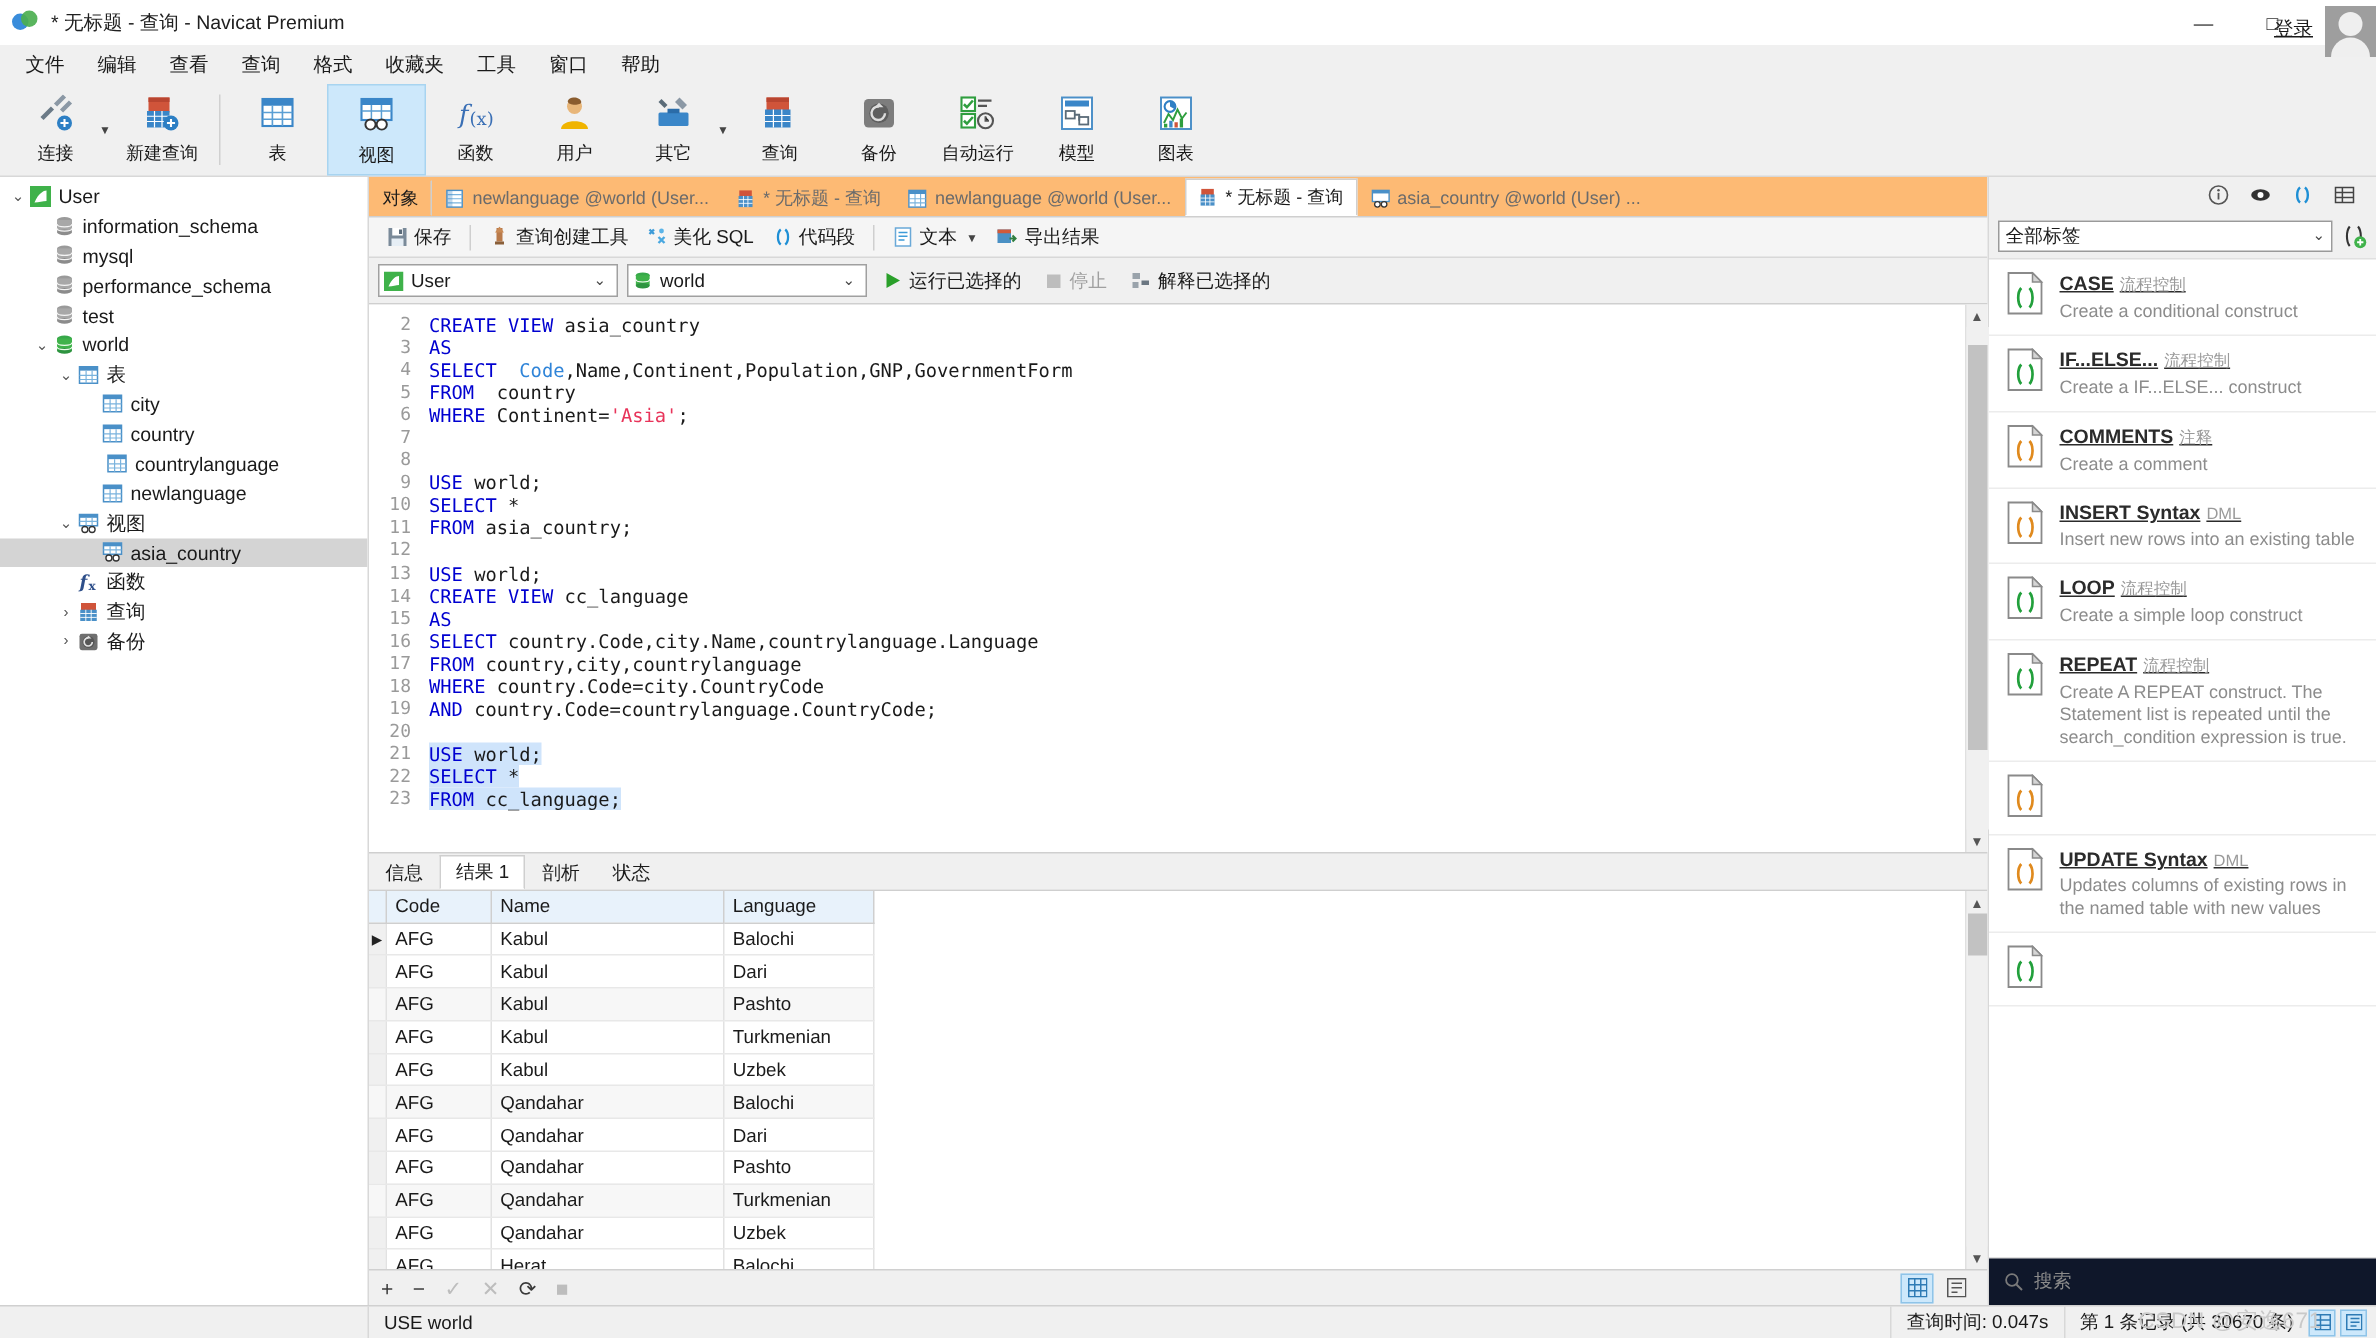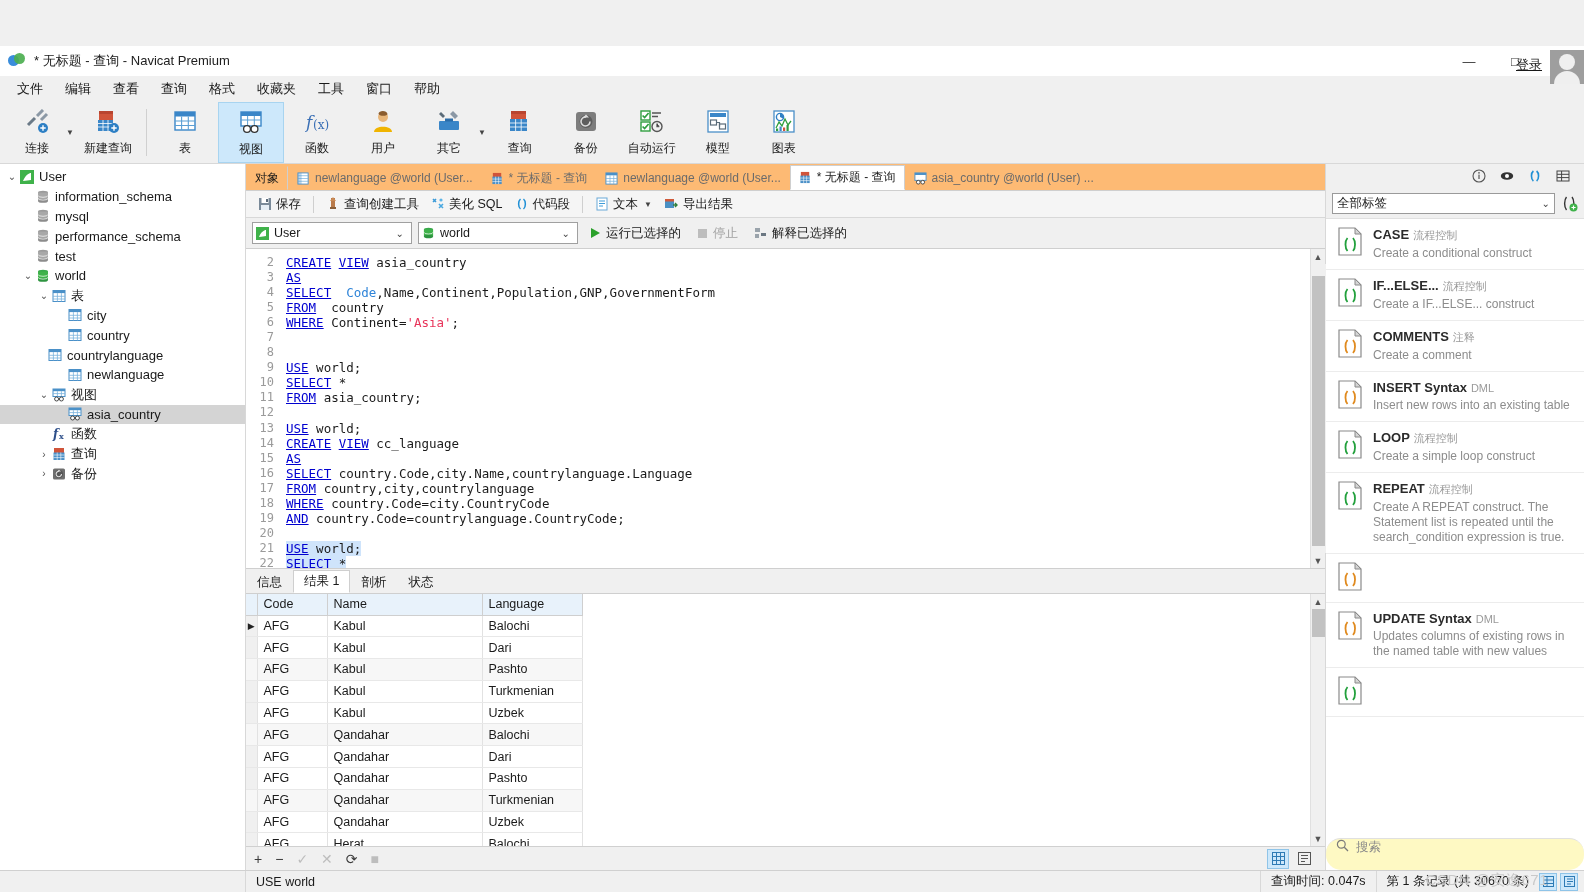--- a/index.html
+++ b/index.html
@@ -7,21 +7,21 @@
   body {
     width:1584px; height:892px;
     font-family:"Liberation Sans", sans-serif;
     font-size:13px; color:#1a1a1a;
     background:#ffffff; overflow:hidden;
     -webkit-font-smoothing:antialiased;
   }
   .app { width:1584px; height:892px; display:flex; flex-direction:column; background:#f0f0f0; }
 
   
-  .titlebar { height:30px; background:#ffffff; display:flex; align-items:center; flex:0 0 30px;margin-top:46px; }
+  .titlebar { height:30px; background:#ffffff; display:flex; align-items:center; flex:0 0 30px; }
   .titlebar .logo { width:18px; height:18px; margin:0 8px 0 8px; position:relative; }
   .logo .b1 { position:absolute; width:11px;height:11px;border-radius:50%;background:#3a8ddb; left:0; top:3px; }
   .logo .b2 { position:absolute; width:11px;height:11px;border-radius:50%;background:#4caf50; left:6px; top:1px; opacity:.92;}
   .titlebar .title { font-size:13px; color:#202020; }
   .winctrls { margin-left:auto; display:flex; height:30px; }
   .winctrls div { width:46px; height:30px; display:flex; align-items:center; justify-content:center; font-size:13px; color:#333; }
 
   
   .menubar { height:26px; background:#f0f0f0; display:flex; align-items:center; padding-left:6px; flex:0 0 26px; position:relative;}
   .menubar .mi { padding:3px 11px; font-size:13px; color:#1a1a1a; }
@@ -70,21 +70,21 @@
   .combo .cc { color:#444; font-size:10px; padding:0 4px; }
   .runbtn { display:flex; align-items:center; gap:5px; font-size:12.5px; padding:3px 5px; }
   .runbtn.dis { color:#a0a0a0; }
 
   
   .editorwrap { flex:1 1 auto; background:#fff; border-top:1px solid #cfcfcf; display:flex; min-height:0; position:relative; }
   .editor { flex:1; display:flex; overflow:hidden; font-family:"DejaVu Sans Mono", monospace; font-size:12.5px; }
   .gutter { width:34px; background:#ffffff; text-align:right; padding:6px 6px 0 0; color:#9a9a9a; font-size:12px; line-height:15.05px; user-select:none;}
   .code { flex:1; padding:6px 0 0 6px; line-height:15.05px; white-space:pre; overflow:hidden;}
   .code .ln { height:15.05px; }
-  .kw { color:#0000d0;text-decoration:underline; }
+  .kw { color:#0000d0; }
   .str { color:#e8345a; }
   .col { color:#2f84d8; }
   .hl { background:#cfe4fb; }
   .vsb { width:15px; background:#f0f0f0; border-left:1px solid #e0e0e0; display:flex; flex-direction:column; align-items:center; }
   .vsb .ar { height:15px; width:15px; display:flex; align-items:center; justify-content:center; font-size:9px; color:#555; }
   .vsb .track { flex:1; width:15px; background:#f0f0f0; position:relative; }
   .vsb .thumb { position:absolute; left:1px; width:13px; background:#c2c2c2; }
 
   
   .results { flex:0 0 302px; display:flex; flex-direction:column; background:#f0f0f0; border-top:1px solid #cfcfcf; min-height:0;}
@@ -108,24 +108,24 @@
   
   .rightpanel { width:259px; flex:0 0 259px; background:#fff; border-left:1px solid #d8d8d8; display:flex; flex-direction:column; min-height:0;}
   .rp-icons { height:24px; display:flex; align-items:center; justify-content:flex-end; gap:14px; padding-right:14px; background:#f0f0f0; flex:0 0 24px;}
   .rp-combo { height:30px; display:flex; align-items:center; padding:0 6px; gap:6px; background:#f0f0f0; flex:0 0 30px;}
   .rp-combo .cbx { flex:1; height:21px; background:#fff; border:1px solid #9a9a9a; display:flex; align-items:center; padding:0 4px; font-size:12.5px;}
   .rp-combo .cbx .cc { margin-left:auto; font-size:10px; color:#444;}
   .snips { flex:1; overflow:hidden; border-top:1px solid #e0e0e0; }
   .snip { display:flex; padding:8px 10px 8px 12px; border-bottom:1px solid #ececec; gap:10px; }
   .snip .sic { flex:0 0 25px; }
   .snip .sbody { flex:1; min-width:0; }
-  .snip .stitle { font-size:13px; font-weight:bold; color:#2b2b2b; }
+  .snip .stitle { font-size:13px; font-weight:bold; color:#2b2b2b;text-decoration:underline; }
   .snip .scat { font-size:11px; font-weight:normal; color:#9a9a9a; margin-left:4px; }
   .snip .sdesc { font-size:12px; color:#8c8c8c; margin-top:3px; line-height:15px; }
-  .rp-search { height:32px; border-top:1px solid #e0e0e0; display:flex; align-items:flex-start; padding:0 10px; gap:7px; background:#fef9c3; flex:0 0 32px;border-radius:15px;}
+  .rp-search { height:32px; border-top:1px solid #e0e0e0; display:flex; align-items:center; padding:0 10px; gap:7px; background:#0f172a; flex:0 0 32px;}
   .rp-search .sp { color:#8a8a8a; font-size:12.5px; }
 
   
   .statusbar { height:22px; background:#f0f0f0; border-top:1px solid #d0d0d0; display:flex; align-items:center; font-size:12.5px; color:#1a1a1a; flex:0 0 22px; position:relative;}
   .sb-left { width:246px; border-right:1px solid #d8d8d8; height:22px;}
   .sb-cell { padding:0 10px; height:22px; display:flex; align-items:center; }
   .sb-div { width:1px; height:22px; background:#d8d8d8; }
   .watermark { position:absolute; right:36px; bottom:2px; font-size:15px; color:#c9c9c9; letter-spacing:.5px; pointer-events:none;}
   .sb-right { margin-left:auto; display:flex; gap:3px; padding-right:6px; }
   .sb-right .sbb { width:18px; height:18px; border:1px solid #8fc4e8; background:#cde8fb; display:flex; align-items:center; justify-content:center;}
@@ -408,21 +408,21 @@
           <div class="tw"></div>
           <div class="ti">
             <svg width="14" height="14" viewBox="0 0 14 14">
               <rect x="1" y="1.5" width="12" height="11" fill="#fff" stroke="#4a90c8" stroke-width="1"></rect>
               <rect x="1" y="1.5" width="12" height="2.6" fill="#4a90c8"></rect>
               <path d="M1 7.3h12M1 10h12M5.4 4.1v8.4M9.4 4.1v8.4" stroke="#7ab3dd" stroke-width=".8"></path>
             </svg>
           </div>
           <span>country</span>
         </div>
-        <div class="tree-row" style="padding-left: 32px;">
+        <div class="tree-row" style="padding-left: 32px; margin-left: 23px;">
           <div class="tw"></div>
           <div class="ti">
             <svg width="14" height="14" viewBox="0 0 14 14">
               <rect x="1" y="1.5" width="12" height="11" fill="#fff" stroke="#4a90c8" stroke-width="1"></rect>
               <rect x="1" y="1.5" width="12" height="2.6" fill="#4a90c8"></rect>
               <path d="M1 7.3h12M1 10h12M5.4 4.1v8.4M9.4 4.1v8.4" stroke="#7ab3dd" stroke-width=".8"></path>
             </svg>
           </div>
           <span>countrylanguage</span>
         </div>

